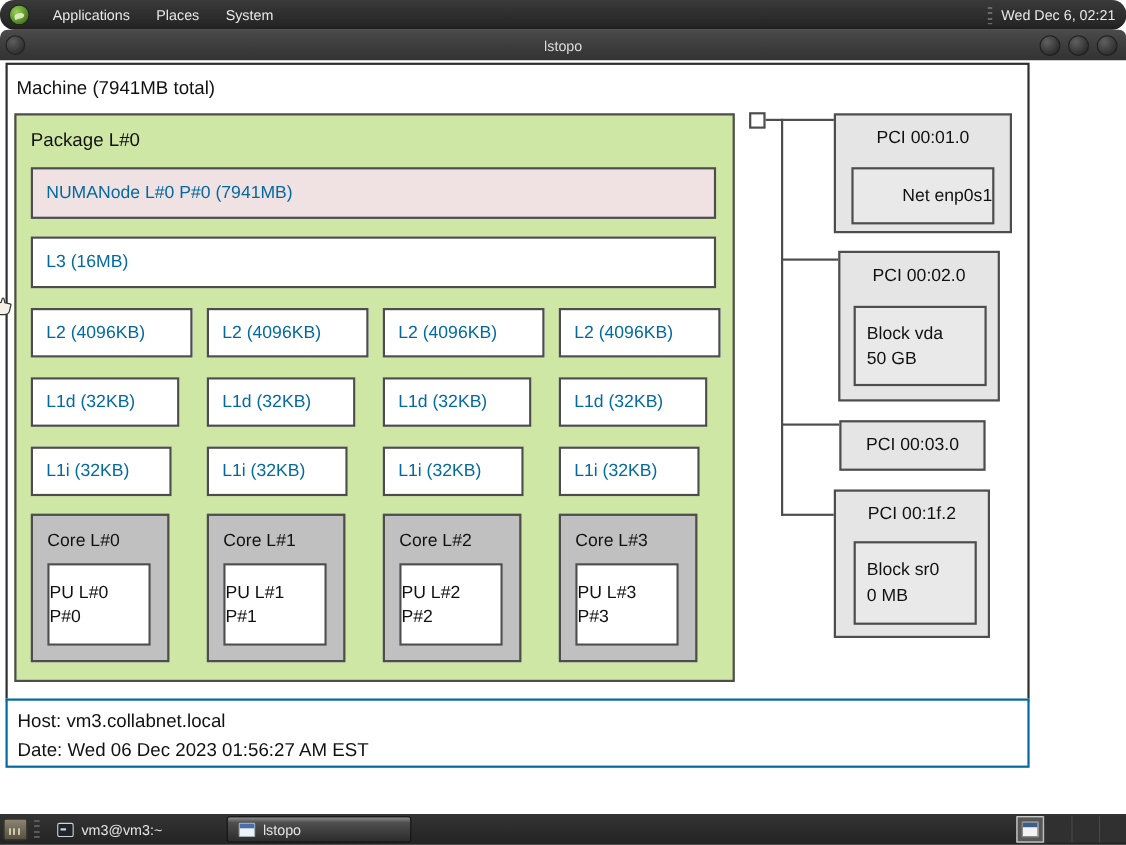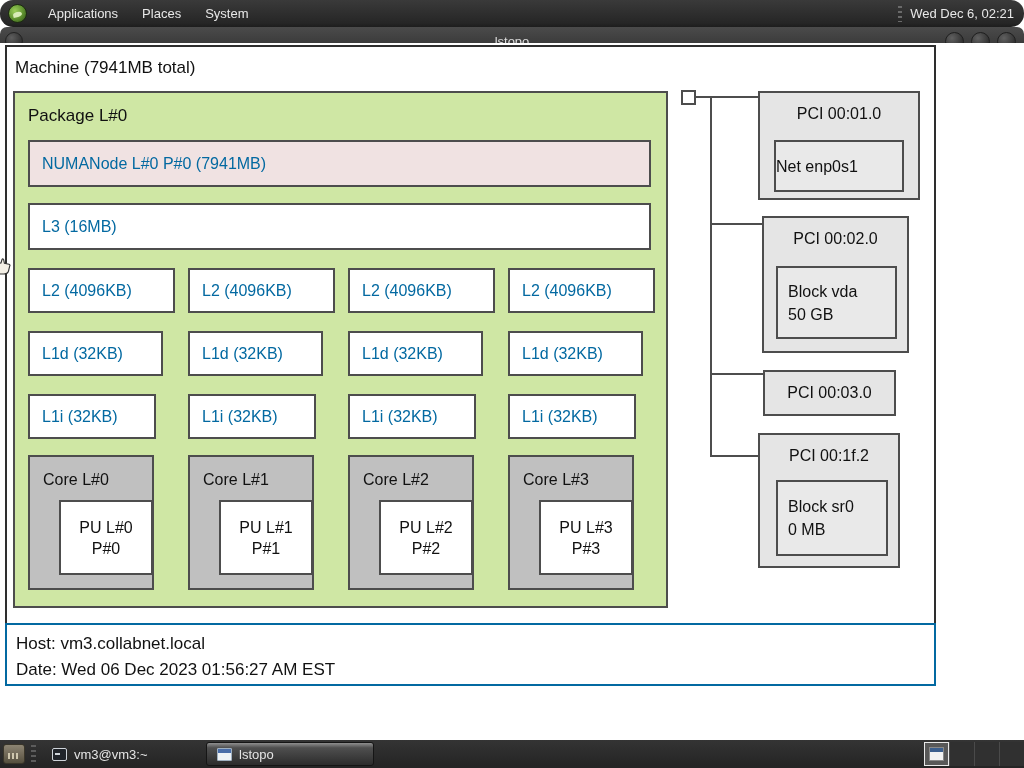--- a/index.html
+++ b/index.html
@@ -26,51 +26,51 @@
     background:linear-gradient(180deg,#4b4b4b 0%,#3c3c3c 55%,#333 100%);
     border-radius:7px 7px 0 0; display:flex; align-items:center; color:#ddd; font-size:13px; }
   .winmenu-btn { width:18px; height:18px; border-radius:50%; margin-left:5px;
     background:radial-gradient(circle at 35% 30%, #5e5e5e, #2e2e2e 75%); border:1px solid #222; }
   .win-title { position:absolute; left:0; right:0; text-align:center; pointer-events:none; }
   .win-buttons { margin-left:auto; display:flex; gap:7px; padding-right:8px; }
   .win-btn { width:19px; height:19px; border-radius:50%;
     background:radial-gradient(circle at 35% 30%, #606060, #2d2d2d 75%); border:1px solid #1f1f1f; }
 
   
-  .content { position:absolute; left:0; top:43px; width:1024px; height:685px; background:#fff; }
+  .content { position:absolute; left:0; top:55px; width:1024px; height:685px; background:#fff; }
 
   .machine-box { position:absolute; left:5px; top:2px; width:931px; height:581px;
     border:2px solid #2e2e2e; background:#fff; }
   .machine-label { position:absolute; left:8px; top:11px; font-size:17px; color:#111; }
 
   .obox { position:absolute; border:2px solid #4d4d4d; }
   .lbl  { font-size:16px; color:#0369a1; }
 
   .package { left:6px; top:44px; width:655px; height:517px; background:#cfe7a4; }
   .package-label { position:absolute; left:13px; top:13px; font-size:17px; color:#111; }
 
   .rowbox { display:flex; align-items:center; padding-left:12px; background:#fff; }
   .numa { background:#f0e2e2; }
 
   .core { background:#c0c0c0; }
   .core-label { position:absolute; left:13px; top:14px; font-size:16px; color:#111; }
   .pu { position:absolute; left:13px; top:43px; width:94px; height:75px; background:#fff;
-    border:2px solid #4d4d4d; display:flex; flex-direction:column; align-items:center;
-    justify-content:center; font-size:16px; line-height:21px; color:#111;margin-left:16px; }
+    border:2px solid #4d4d4d; display:flex; flex-direction:column; align-items:flex-start;
+    justify-content:center; font-size:16px; line-height:21px; color:#111; }
 
   
   .bridge-square { position:absolute; left:674px; top:43px; width:15px; height:15px;
     background:#fff; border:2px solid #4d4d4d; }
   .pci-line { position:absolute; background:#4d4d4d; }
   .pcibox { background:#e5e5e5; }
   .pci-label { text-align:center; padding-top:12px; font-size:16px; color:#111; }
   .devbox { position:absolute; background:#e9e9e9; border:2px solid #4d4d4d;
     display:flex; flex-direction:column; justify-content:center; font-size:16px;
     line-height:23px; color:#111; }
-  .dev-center { align-items:flex-start; }
+  .dev-center { align-items:flex-end; }
   .dev-left { padding-left:10px; }
 
   .legend-box { position:absolute; left:5px; top:580px; width:931px; height:63px;
     border:2px solid #0369a1; background:#fff; padding:6px 0 0 9px; }
   .legend-line { font-size:17px; line-height:26px; color:#111; }
 
   .mouse-cursor { position:absolute; left:-6px; top:215px; }
 
   
   .bottom-panel { position:absolute; left:0; top:740px; width:1024px; height:28px;

